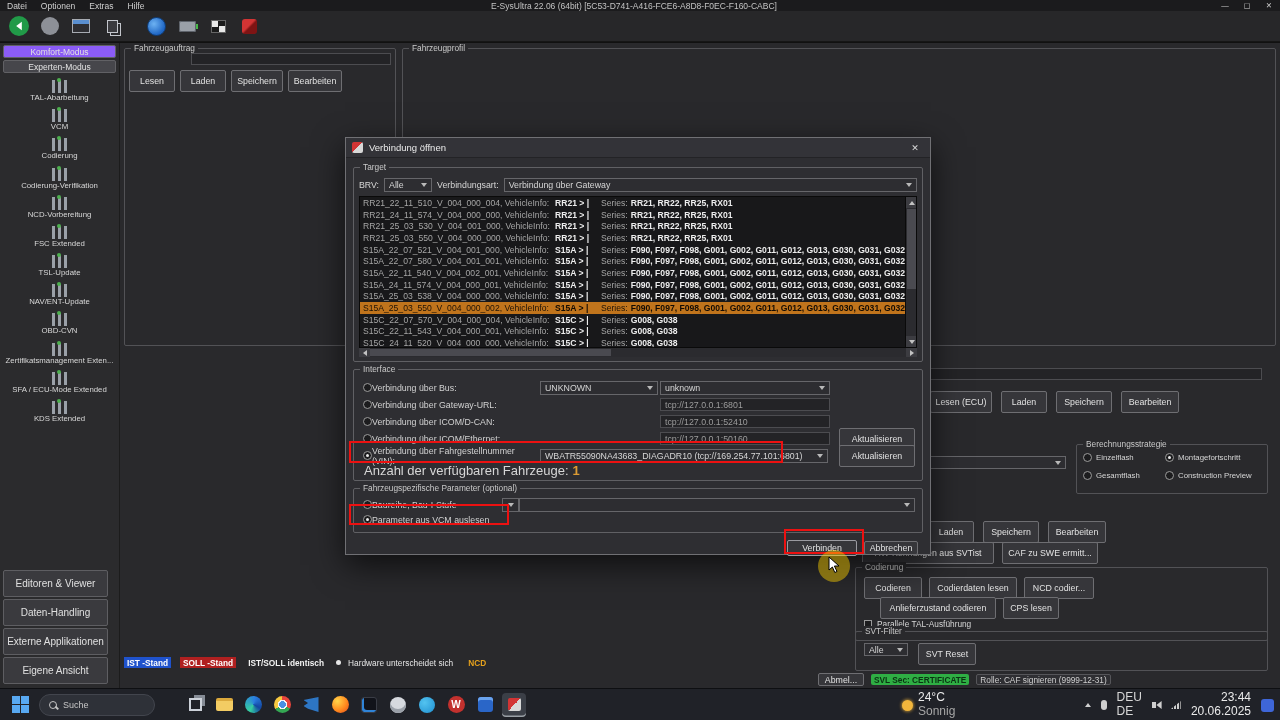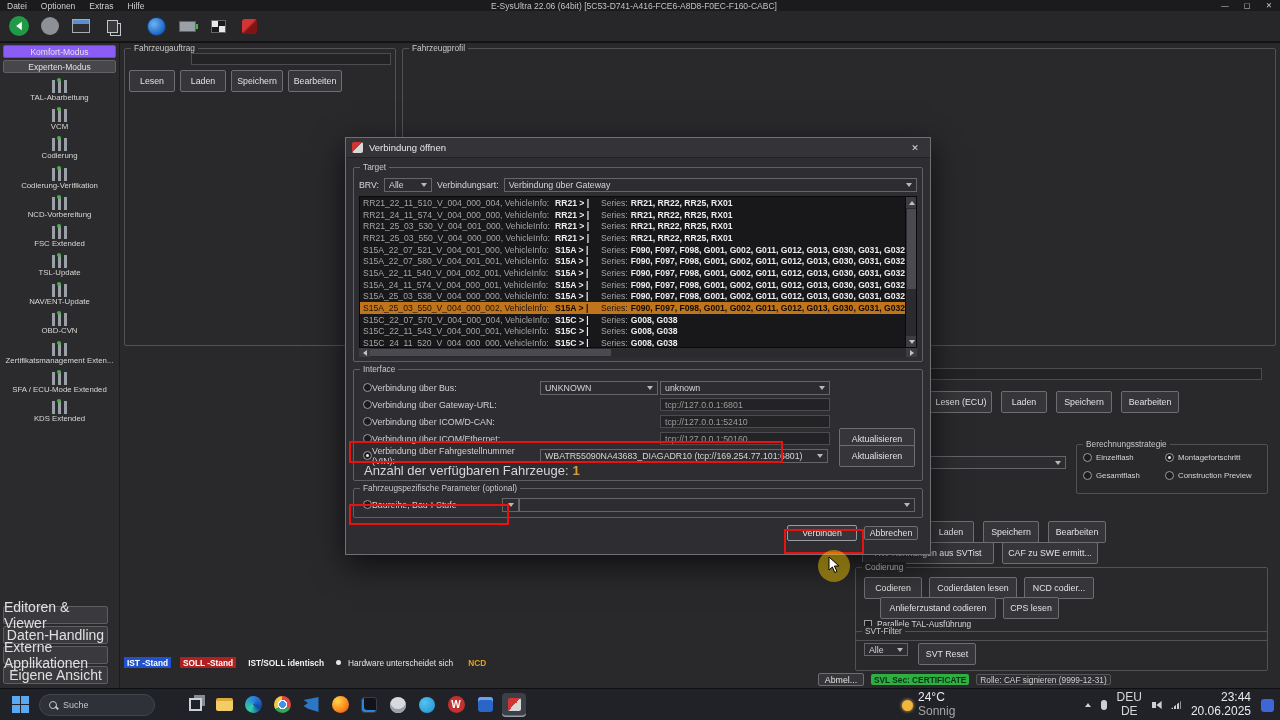--- a/index.html
+++ b/index.html
@@ -18,21 +18,21 @@
 
   
   #sidebar { position:absolute; top:43px; left:0; width:120px; bottom:32px; background:#2b2b2d; border-right:1px solid #1c1c1c; z-index:20; }
   .mode-btn { margin:2px 3px 0 3px; height:13px; background:#8b5cf6; border:1px solid #616165; font-size:8.5px; display:flex; align-items:center; justify-content:center; color:#e3e3e3; border-radius:2px; }
   .mode-btn.active { background:#46464b; }
   .sb-item { margin-top:7px; text-align:center; }
   .sb-ic { width:15px; height:13px; margin:0 auto 1px; background:linear-gradient(90deg,#9aa0a8 0 3px,transparent 3px 6px,#9aa0a8 6px 9px,transparent 9px 12px,#9aa0a8 12px 15px); position:relative; }
   .sb-ic::after { content:""; position:absolute; top:-2px; left:5px; width:4px; height:4px; border-radius:50%; background:#4db04f; }
   .sb-lbl { font-size:7.8px; color:#d8d8d8; line-height:1.05; padding:0 2px; }
   .sb-bottom { position:absolute; bottom:4px; left:0; right:0; }
-  .sb-bbtn { margin:2px 11px 0 3px; height:18px; background:#3a3a3e; border:1px solid #5e5e62; font-size:14px; display:flex; align-items:center; justify-content:center; color:#e0e0e0; border-radius:2px; }
+  .sb-bbtn { margin:2px 11px 0 3px; height:27px; background:#3a3a3e; border:1px solid #5e5e62; font-size:10px; display:flex; align-items:center; justify-content:center; color:#e0e0e0; border-radius:2px; }
 
   
   #main { position:absolute; top:43px; left:120px; right:0; bottom:32px; background:#29292c; z-index:1; }
   .group { border:1px solid #525256; border-radius:2px; position:absolute; }
   .glabel { position:absolute; top:-6px; left:6px; font-size:8.3px; color:#c9c9c9; padding:0 3px; background:#29292c; white-space:nowrap; }
   .glabel-dlg { background:#2e2e32; }
   .btn { background:#36363a; border:1px solid #6e6e72; color:#e2e2e2; font-size:8.8px; border-radius:2px; display:inline-flex; align-items:center; justify-content:center; padding:0 6px; height:22px; white-space:nowrap; }
   .field { background:#232326; border:1px solid #4c4c50; color:#9c9c9c; font-size:8.8px; display:flex; align-items:center; padding:0 4px; height:13px; white-space:nowrap; overflow:hidden; }
   .select { background:#2d2d31; border:1px solid #66666a; color:#d6d6d6; font-size:8.8px; display:flex; align-items:center; justify-content:space-between; gap:4px; padding:0 4px; height:14px; white-space:nowrap; overflow:hidden; }
   .arrow-down { width:0; height:0; border-left:3px solid transparent; border-right:3px solid transparent; border-top:4px solid #b9b9b9; flex:none; }
@@ -469,20 +469,24 @@
       <span class="radio"></span>
       <span style="width:130px;flex:none">Baureihe, Bau-I-Stufe</span>
       <div class="select" style="width:17px;justify-content:center">
           <span class="arrow-down"></span>
         </div>
       <div class="select" style="flex:1;margin-right:2px">
           <span></span>
           <span class="arrow-down"></span>
         </div>
     </div>
+    <div class="ifrow" style="height:15px">
+      <span class="radio on"></span>
+      <span>Parameter aus VCM auslesen</span>
+    </div>
   </div>
 
   <div class="flex" style="justify-content:flex-end;gap:7px;margin:7px 12px 0 0">
     <span class="btn" style="width:70px;height:16px;border-color:#9a9aa0">Verbinden</span>
     <span class="btn" style="width:54px;height:14px">Abbrechen</span>
   </div>
 
   <div class="redbox" style="left:3px;top:303px;width:434px;height:22px"></div>
   <div class="redbox" style="left:3px;top:366px;width:160px;height:21px"></div>
   <div class="redbox" style="left:438px;top:391px;width:80px;height:25px"></div>
@@ -554,21 +558,21 @@
     <span style="width:11px;height:11px;border-radius:50%;background:#f2b63c;box-shadow:0 0 3px 1px rgba(242,182,60,.6)"></span>
     <span class="tray-txt">
         <span style="display:block;color:#eaeaea">24°C</span>
         <span style="display:block;color:#a6a6a6">Sonnig</span>
       </span>
   </div>
 
   <div class="flex abs" style="right:6px;top:0;height:32px;gap:10px">
     <span class="tri-u" style="border-bottom-color:#d0d0d0"></span>
     <span style="width:6px;height:10px;border-radius:3px;background:#cfcfcf"></span>
-    <span class="tray-txt" style="text-align:center">
+    <span class="tray-txt" style="">
         <span style="display:block">DEU</span>
         <span style="display:block">DE</span>
       </span>
     <span class="flex" style="gap:1px">
         <span style="width:4px;height:6px;background:#cfcfcf"></span>
         <span class="tri-l" style="border-right-color:#cfcfcf;transform:scale(1.3)"></span>
       </span>
     <span style="width:10px;height:8px;background:linear-gradient(90deg,#cfcfcf 0 2px,transparent 2px 3px,#cfcfcf 3px 5px,transparent 5px 6px,#cfcfcf 6px 8px,transparent 8px 9px,#9a9a9a 9px);clip-path:polygon(0 100%,100% 0,100% 100%)"></span>
     <span class="tray-txt" style="text-align:right">
         <span style="display:block;color:#eaeaea">23:44</span>

